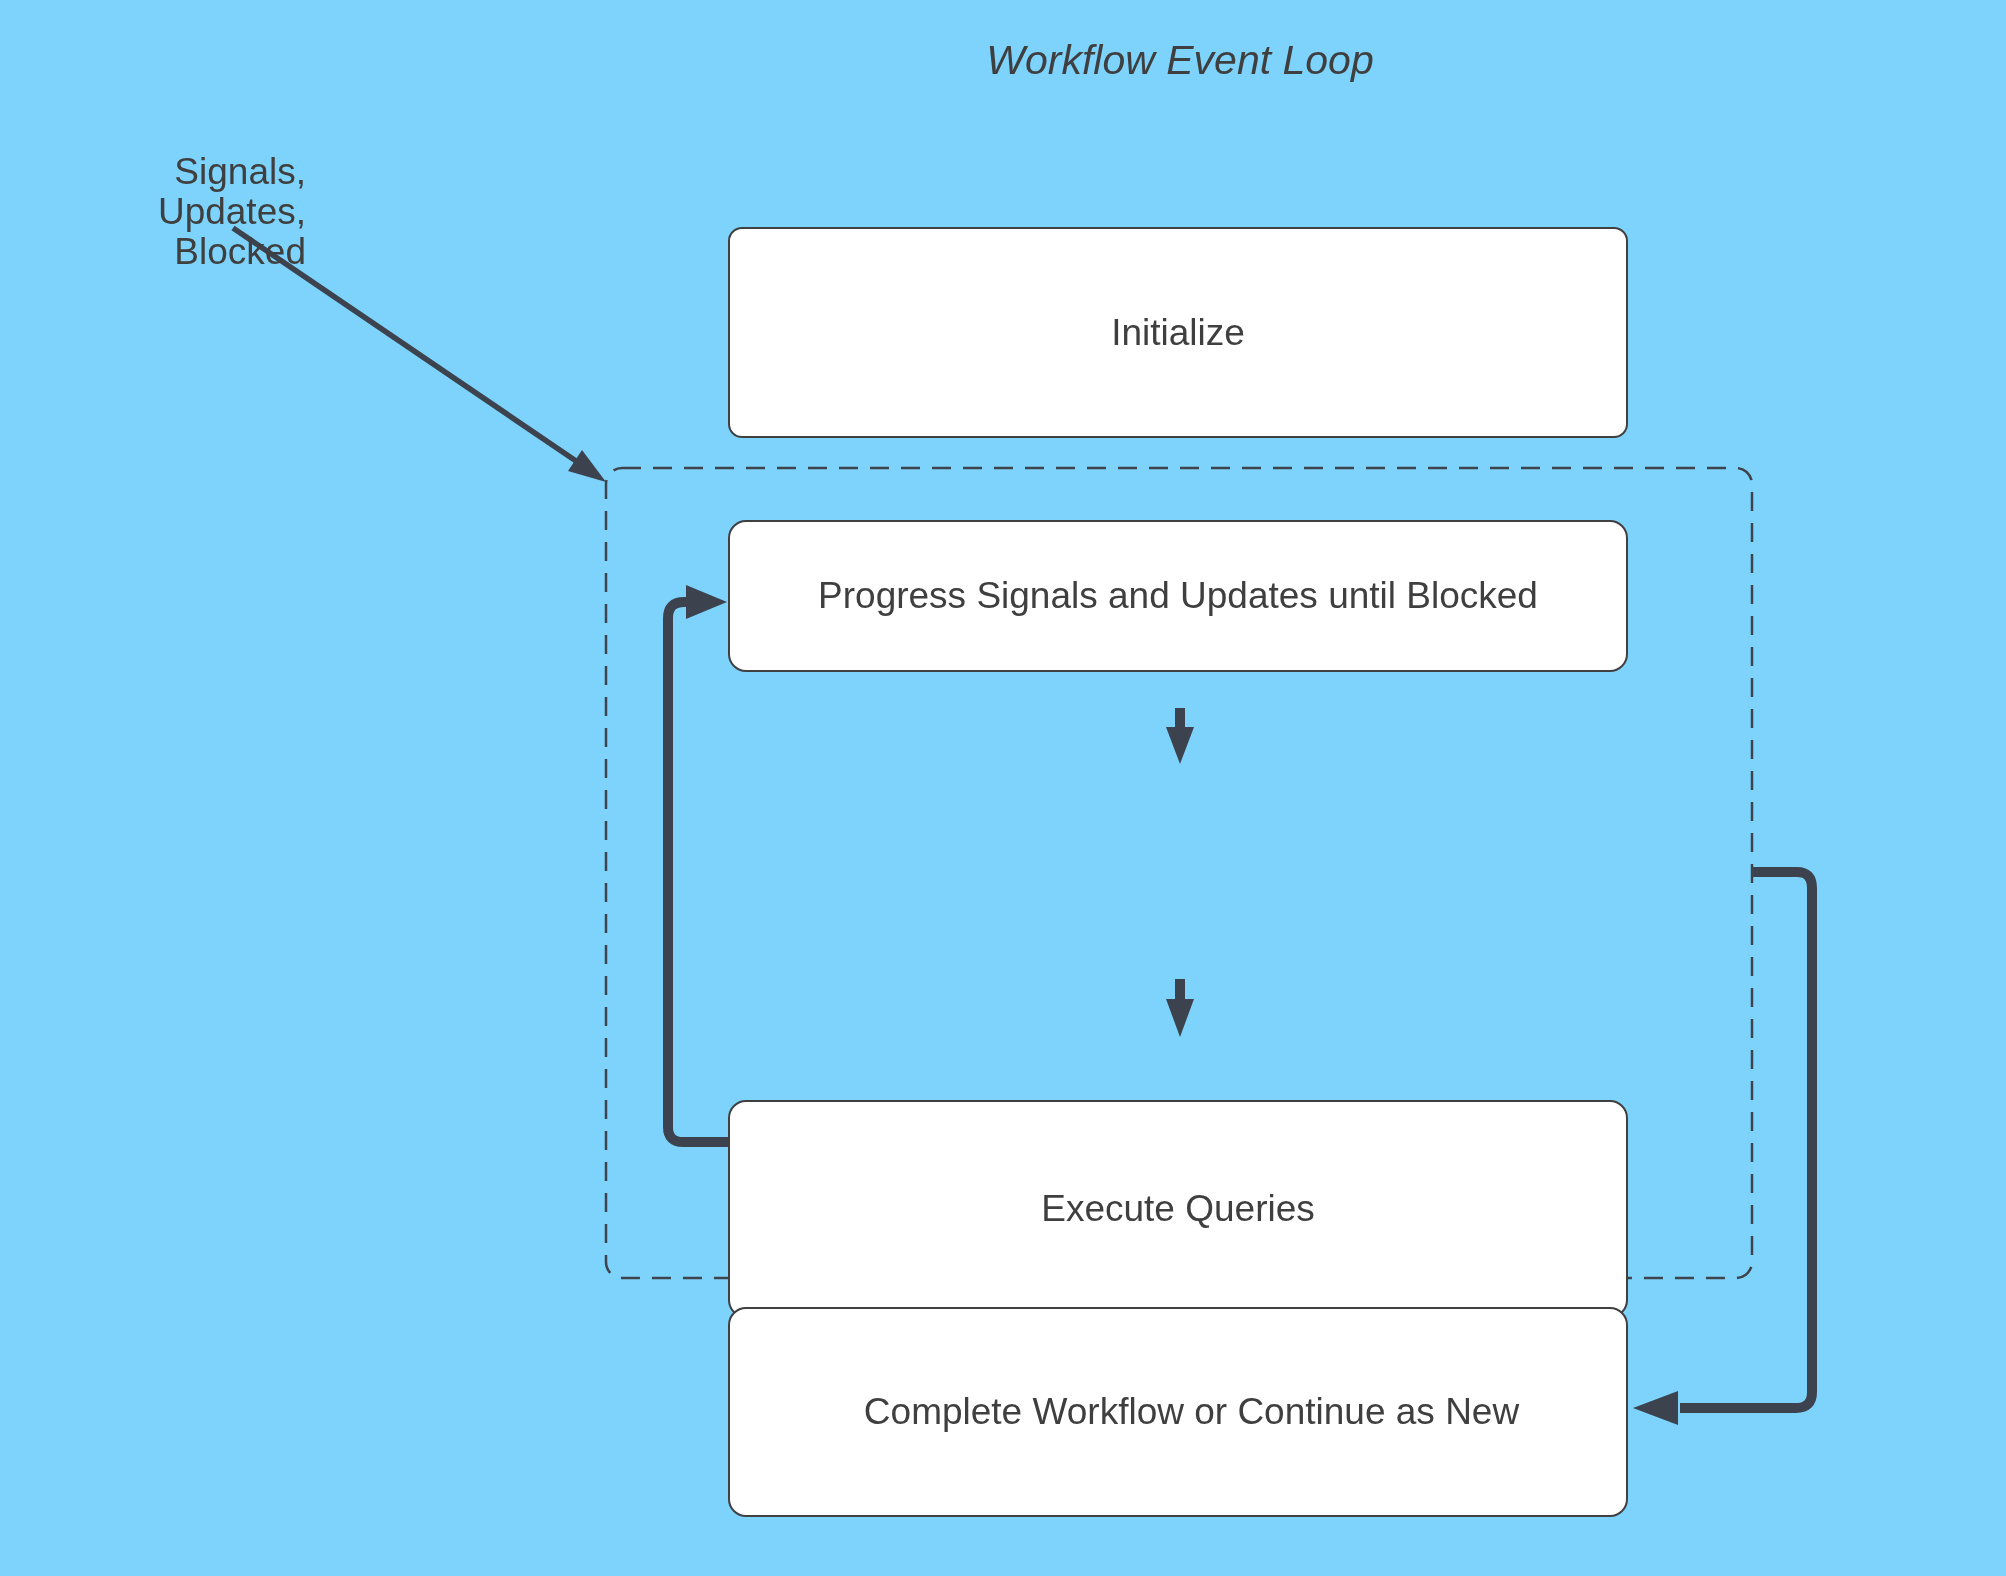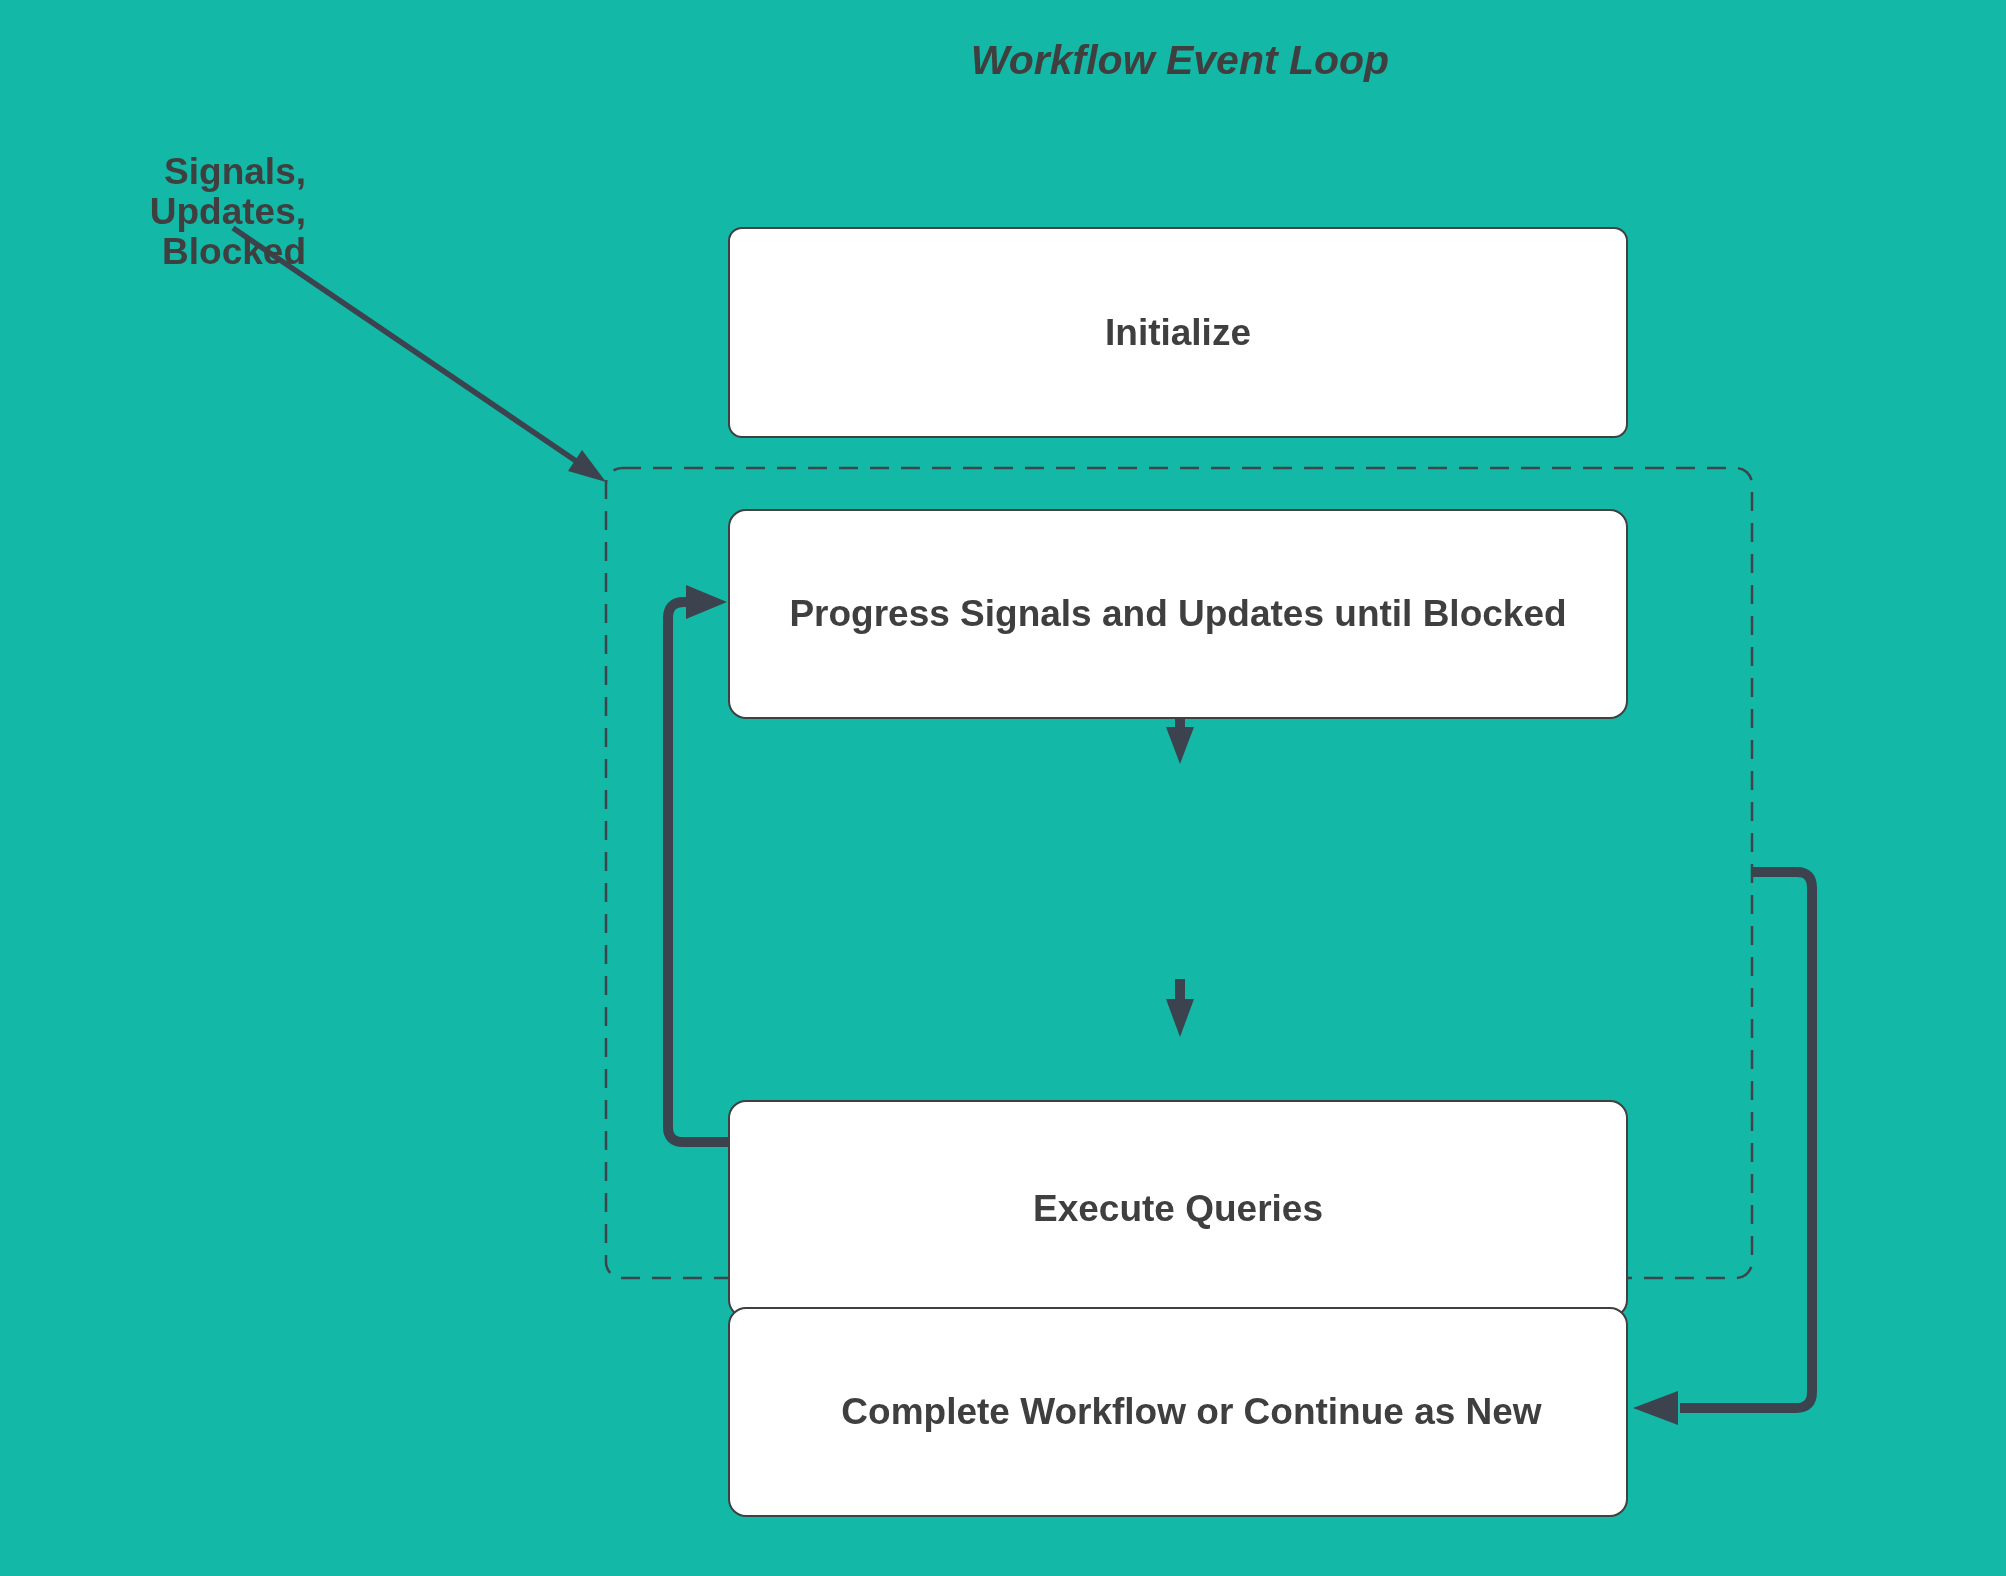--- a/index.html
+++ b/index.html
@@ -1,23 +1,22 @@
 <!DOCTYPE html>
 <html><head>
 <meta charset="utf-8">
 <style>
   html, body { margin: 0; padding: 0; background: #ffffff; }
   .canvas {
     position: relative;
     width: 2006px;
     height: 1576px;
-    background: #14b8a6;
+    background: #7dd3fc;
     font-family: "Liberation Sans", sans-serif;
     overflow: hidden;
-    font-weight: bold;
   }
   .connectors {
     position: absolute;
     left: 0; top: 0;
     width: 2006px; height: 1576px;
     pointer-events: none;
   }
   .diagram-title {
     position: absolute;
     left: 880px; top: 36px;
@@ -50,21 +49,21 @@
     box-sizing: border-box;
     display: flex;
     align-items: center;
     justify-content: center;
     text-align: center;
     font-size: 37px;
     color: #3f3f3f;
     z-index: 2;
   }
   .node-initialize        { top: 227px; border-radius: 14px; }
-  .node-progress-signals  { top: 509px; height: 210px; }
+  .node-progress-signals  { top: 520px; height: 152px; }
   .node-progress-workflow { top: 765px; height: 213px; }
   .node-execute-queries   { top: 1100px; height: 218px; }
   .node-complete          { top: 1307px; height: 210px; padding-left: 27px; }
 </style>
 </head>
 <body>
 
 <div class="canvas">
 
   <svg class="connectors" viewBox="0 0 2006 1576" xmlns="http://www.w3.org/2000/svg">

